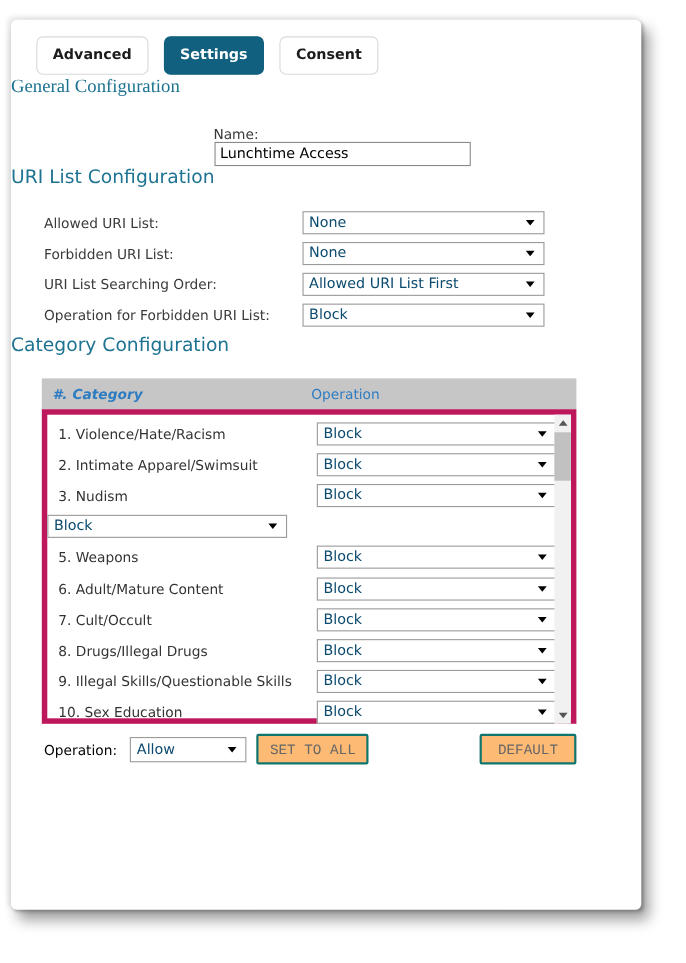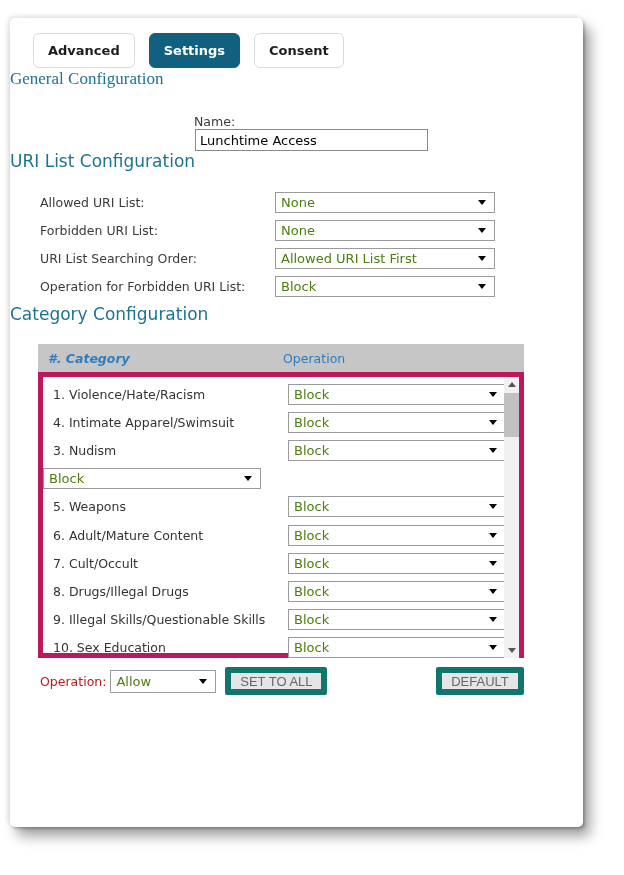--- a/index.html
+++ b/index.html
@@ -49,21 +49,21 @@
   }
   .uri-rows { margin-top:20px; }
   .uri-rows .form-row { margin-bottom:7px; }
 
   
   .sel {
     position:relative; width:220px; height:21px;
     background:#fff; border:1px solid #9a9a9a; box-sizing:border-box;
     display:flex; align-items:center; cursor:pointer;
   }
-  .sel .val { font-size:13px; color:#4d7c0f; padding-left:5px; white-space:nowrap; overflow:hidden; }
+  .sel .val { font-size:13px; color:#0c4a6e; padding-left:5px; white-space:nowrap; overflow:hidden; }
   .caret {
     position:absolute; right:8px; top:50%; margin-top:-2.5px;
     width:0; height:0;
     border-left:4px solid transparent; border-right:4px solid transparent;
     border-top:5px solid #000;
   }
 
   
   .cat-header {
     margin:19px 0 0 28px; width:486px; height:28px;
@@ -84,25 +84,25 @@
   
   .scrollbar { position:absolute; top:0; right:0; width:15px; height:281px; background:#f1f1f1; }
   .sb-btn { height:15px; width:15px; display:flex; align-items:center; justify-content:center; cursor:pointer; }
   .sb-btn.down { position:absolute; bottom:0; left:0; }
   .tri-up   { width:0; height:0; border-left:4px solid transparent; border-right:4px solid transparent; border-bottom:5px solid #555; }
   .tri-down { width:0; height:0; border-left:4px solid transparent; border-right:4px solid transparent; border-top:5px solid #555; }
   .sb-thumb { position:absolute; top:16px; left:0; width:15px; height:44px; background:#c1c1c1; cursor:pointer; }
 
   
   .footer { display:flex; align-items:center; margin:9px 0 0 30px; width:484px; }
-  .footer-label { font-size:12.5px; color:#b91c1c; margin-right:4px; }
+  .footer-label { font-size:12.5px; color:#000000; margin-right:12px; }
   .sel.footer-sel { width:106px; height:23px; }
   .btn {
-    height:28px; background:#e5e5e5; border:6px solid #0f766e; color:#666;
-    font-size:13px; font-family:Liberation Sans, sans-serif;
+    height:28px; background:#fdba74; border:2px solid #0f766e; color:#666;
+    font-size:13px; font-family:Liberation Mono, monospace;
     display:flex; align-items:center; justify-content:center;
     box-sizing:border-box; cursor:pointer; border-radius:2px;
   }
   .btn-set { width:102px; margin-left:9px; }
   .btn-default { width:88px; margin-left:auto; }
 </style>
 </head>
 <body>
 
 <div class="card">
@@ -163,21 +163,21 @@
   <div class="cat-list">
 
     <div class="cat-row">
       <span class="cat-label">1. Violence/Hate/Racism</span>
       <div class="sel">
         <span class="val">Block</span>
         <span class="caret"></span>
       </div>
     </div>
     <div class="cat-row">
-      <span class="cat-label">4. Intimate Apparel/Swimsuit</span>
+      <span class="cat-label">2. Intimate Apparel/Swimsuit</span>
       <div class="sel">
         <span class="val">Block</span>
         <span class="caret"></span>
       </div>
     </div>
     <div class="cat-row">
       <span class="cat-label">3. Nudism</span>
       <div class="sel">
         <span class="val">Block</span>
         <span class="caret"></span>

